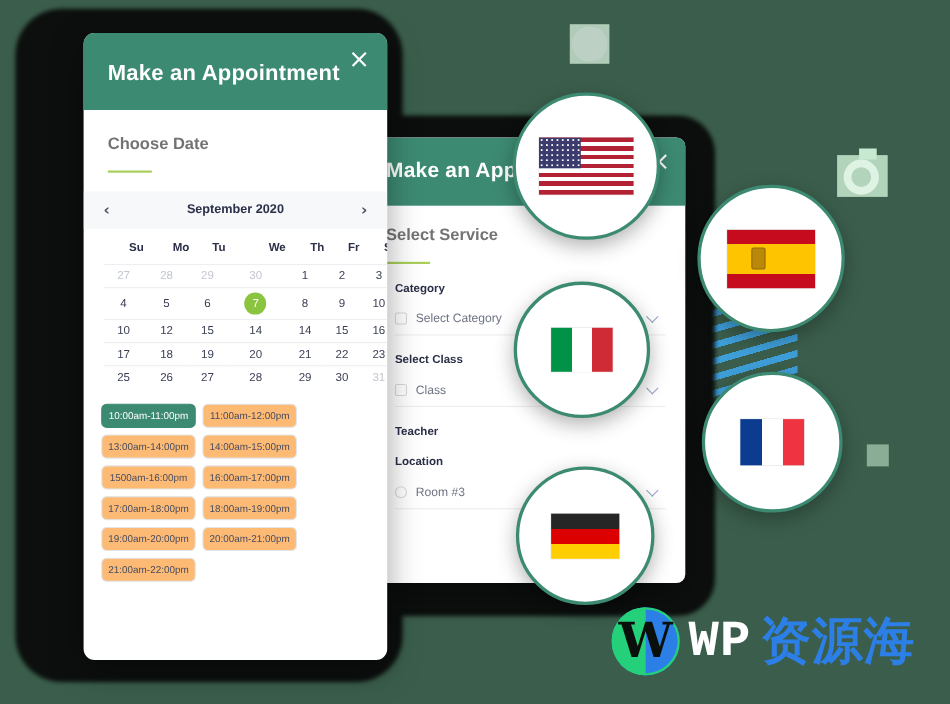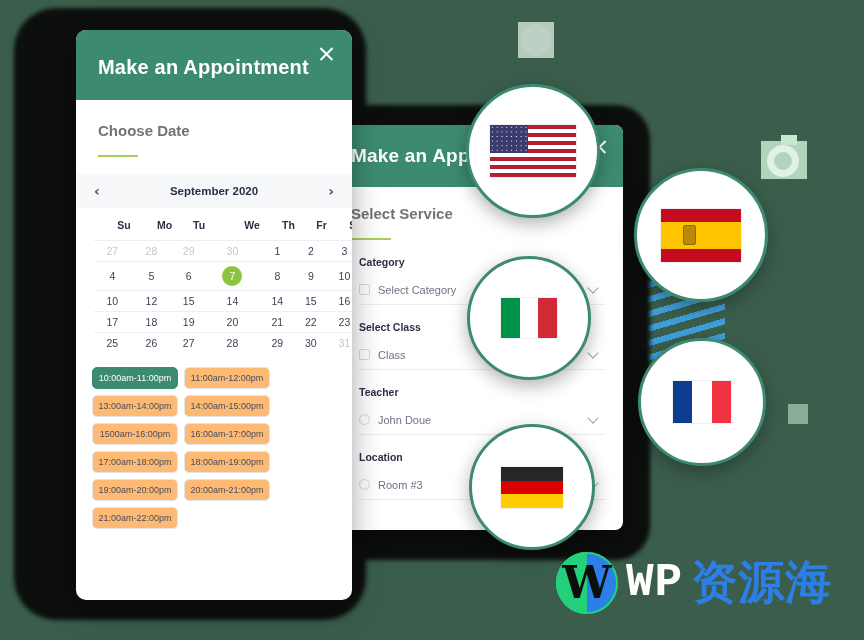--- a/index.html
+++ b/index.html
@@ -304,25 +304,20 @@
       </div>
 
       <div class="fld-label">Select Class</div>
       <div class="fld">
         <span class="f-ic"></span>
         <span>Class</span>
         <span class="chev"></span>
       </div>
 
       <div class="fld-label">Teacher</div>
-      <div class="fld">
-        <span class="f-ic round"></span>
-        <span>John Doue</span>
-        <span class="chev"></span>
-      </div>
 
       <div class="fld-label">Location</div>
       <div class="fld">
         <span class="f-ic round"></span>
         <span>Room #3</span>
         <span class="chev"></span>
       </div>
     </div>
   </div>
 

